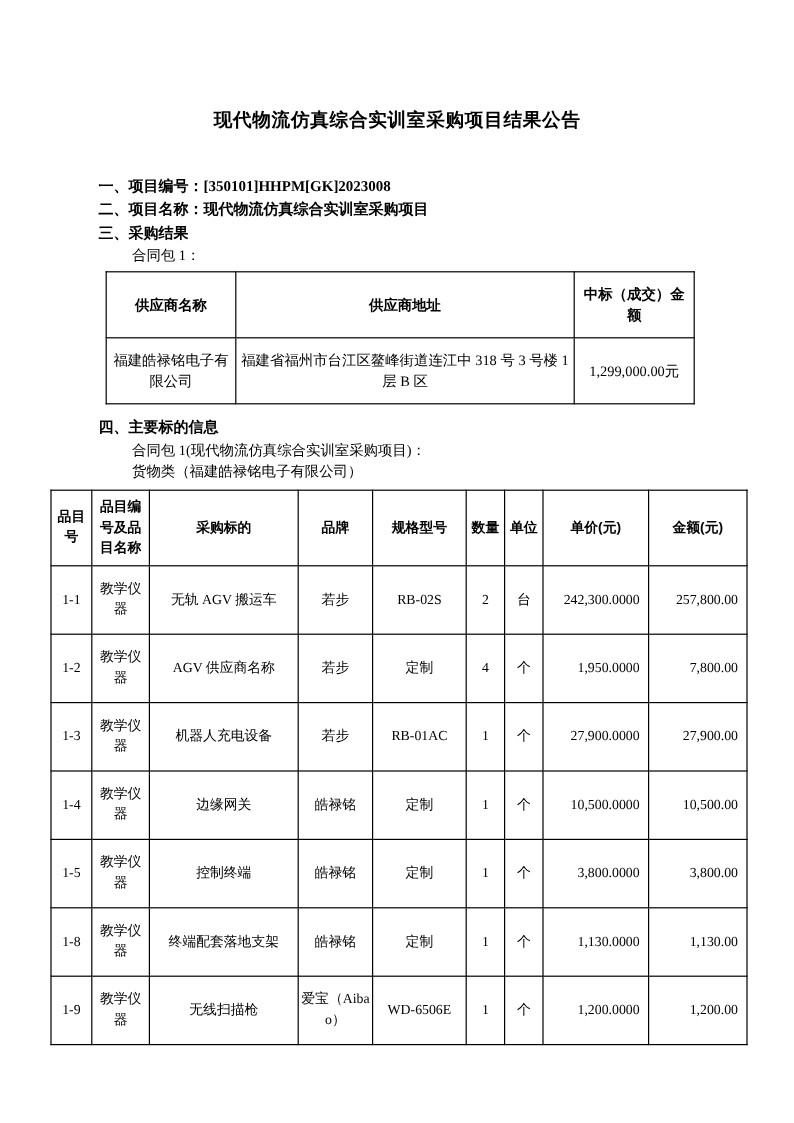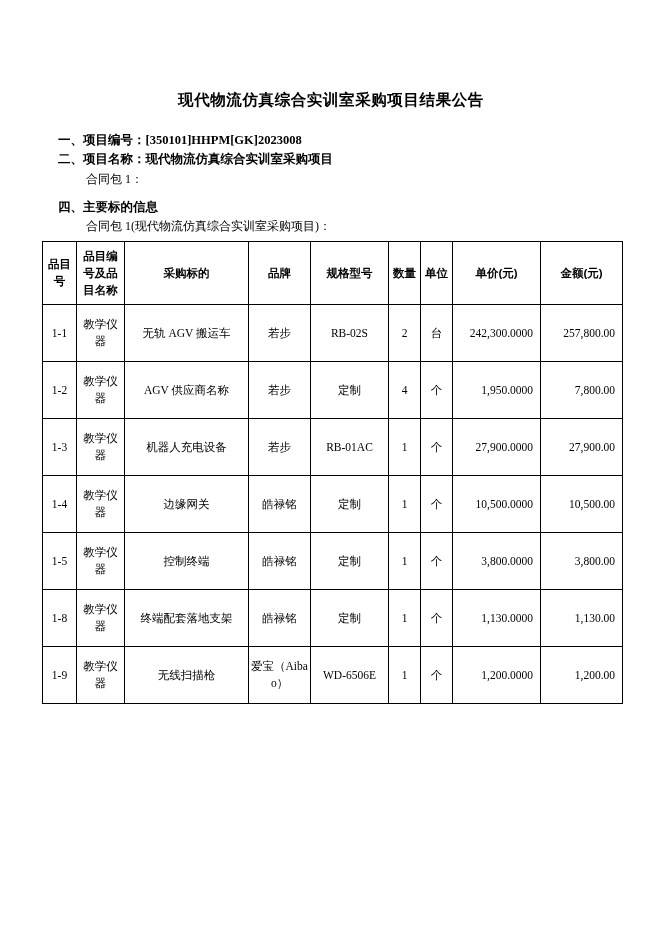--- a/index.html
+++ b/index.html
@@ -23,22 +23,22 @@
   .doc-title {
     text-align: center;
     font-size: 15.5px;
     font-weight: bold;
     letter-spacing: 0.6px;
     margin: 0;
     padding-top: 90px;
     font-family: Liberation Mono, monospace;
   }
   .body-wrap {
-    padding: 0 48px 0 24px;
-    margin-top: 20px;
+    padding: 0 48px 0 48px;
+    margin-top: 35px;
   }
   .sec-line {
     font-size: 12.5px;
     font-weight: bold;
     line-height: 19px;
     margin: 0;
     padding-left: 34px;
     font-family: "Liberation Sans", "DejaVu Sans", sans-serif;
     white-space: nowrap;
   }
@@ -138,26 +138,51 @@
   <div class="body-wrap">
 
     <p class="sec-line mono-val">
       <span>一、项目编号：</span><span class="sec-val">[350101]HHPM[GK]2023008</span>
     </p>
 
     <p class="sec-line">
       <span>二、项目名称：</span><span class="sec-val">现代物流仿真综合实训室采购项目</span>
     </p>
 
+    <p class="sec-line">
+      <span>三、采购结果</span>
+    </p>
 
     <p class="sub-line">合同包 1：</p>
 
+    <table class="supplier-table">
+      <colgroup>
+        <col class="col-sup-name">
+        <col class="col-sup-addr">
+        <col class="col-sup-amt">
+      </colgroup>
+      <thead>
+        <tr>
+          <th>供应商名称</th>
+          <th>供应商地址</th>
+          <th>中标（成交）金额</th>
+        </tr>
+      </thead>
+      <tbody>
+        <tr>
+          <td>福建皓禄铭电子有限公司</td>
+          <td>福建省福州市台江区鳌峰街道连江中 318 号 3 号楼 1 层 B 区</td>
+          <td>1,299,000.00元</td>
+        </tr>
+      </tbody>
+    </table>
 
     <p class="sec-line" style="margin-top:10px">四、主要标的信息</p>
     <p class="sub-line">合同包 1(现代物流仿真综合实训室采购项目)：</p>
+    <p class="sub-line">货物类（福建皓禄铭电子有限公司）</p>
   </div>
 
   <div class="items-wrap">
     <table class="items-table">
       <colgroup>
         <col class="c-no">
         <col class="c-catno">
         <col class="c-subj">
         <col class="c-brand">
         <col class="c-spec">

